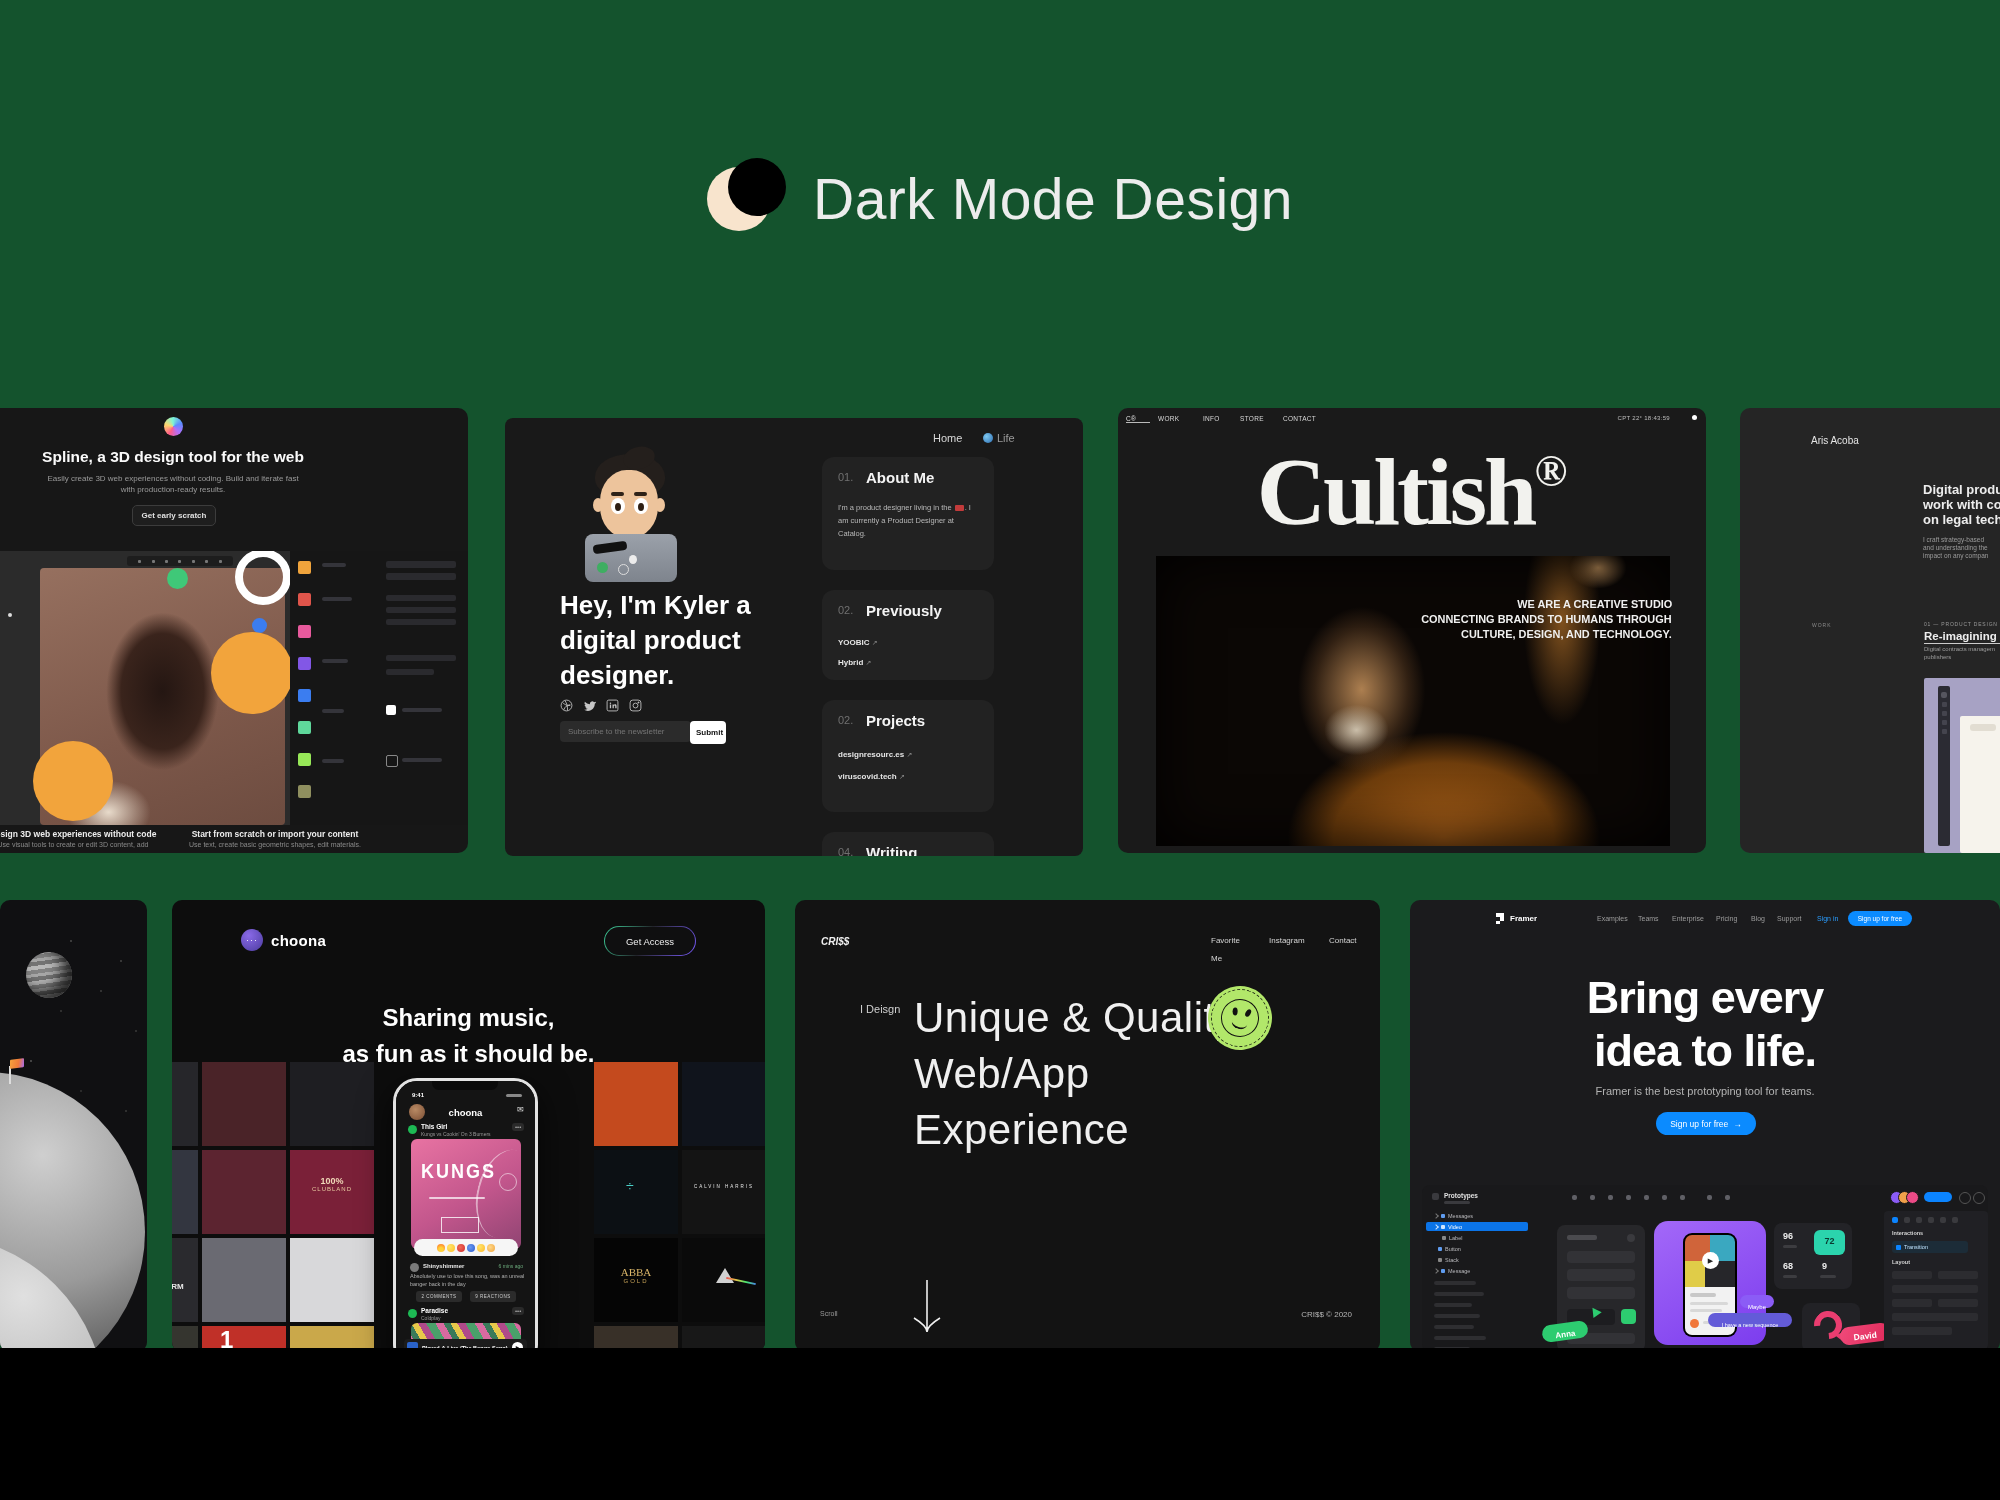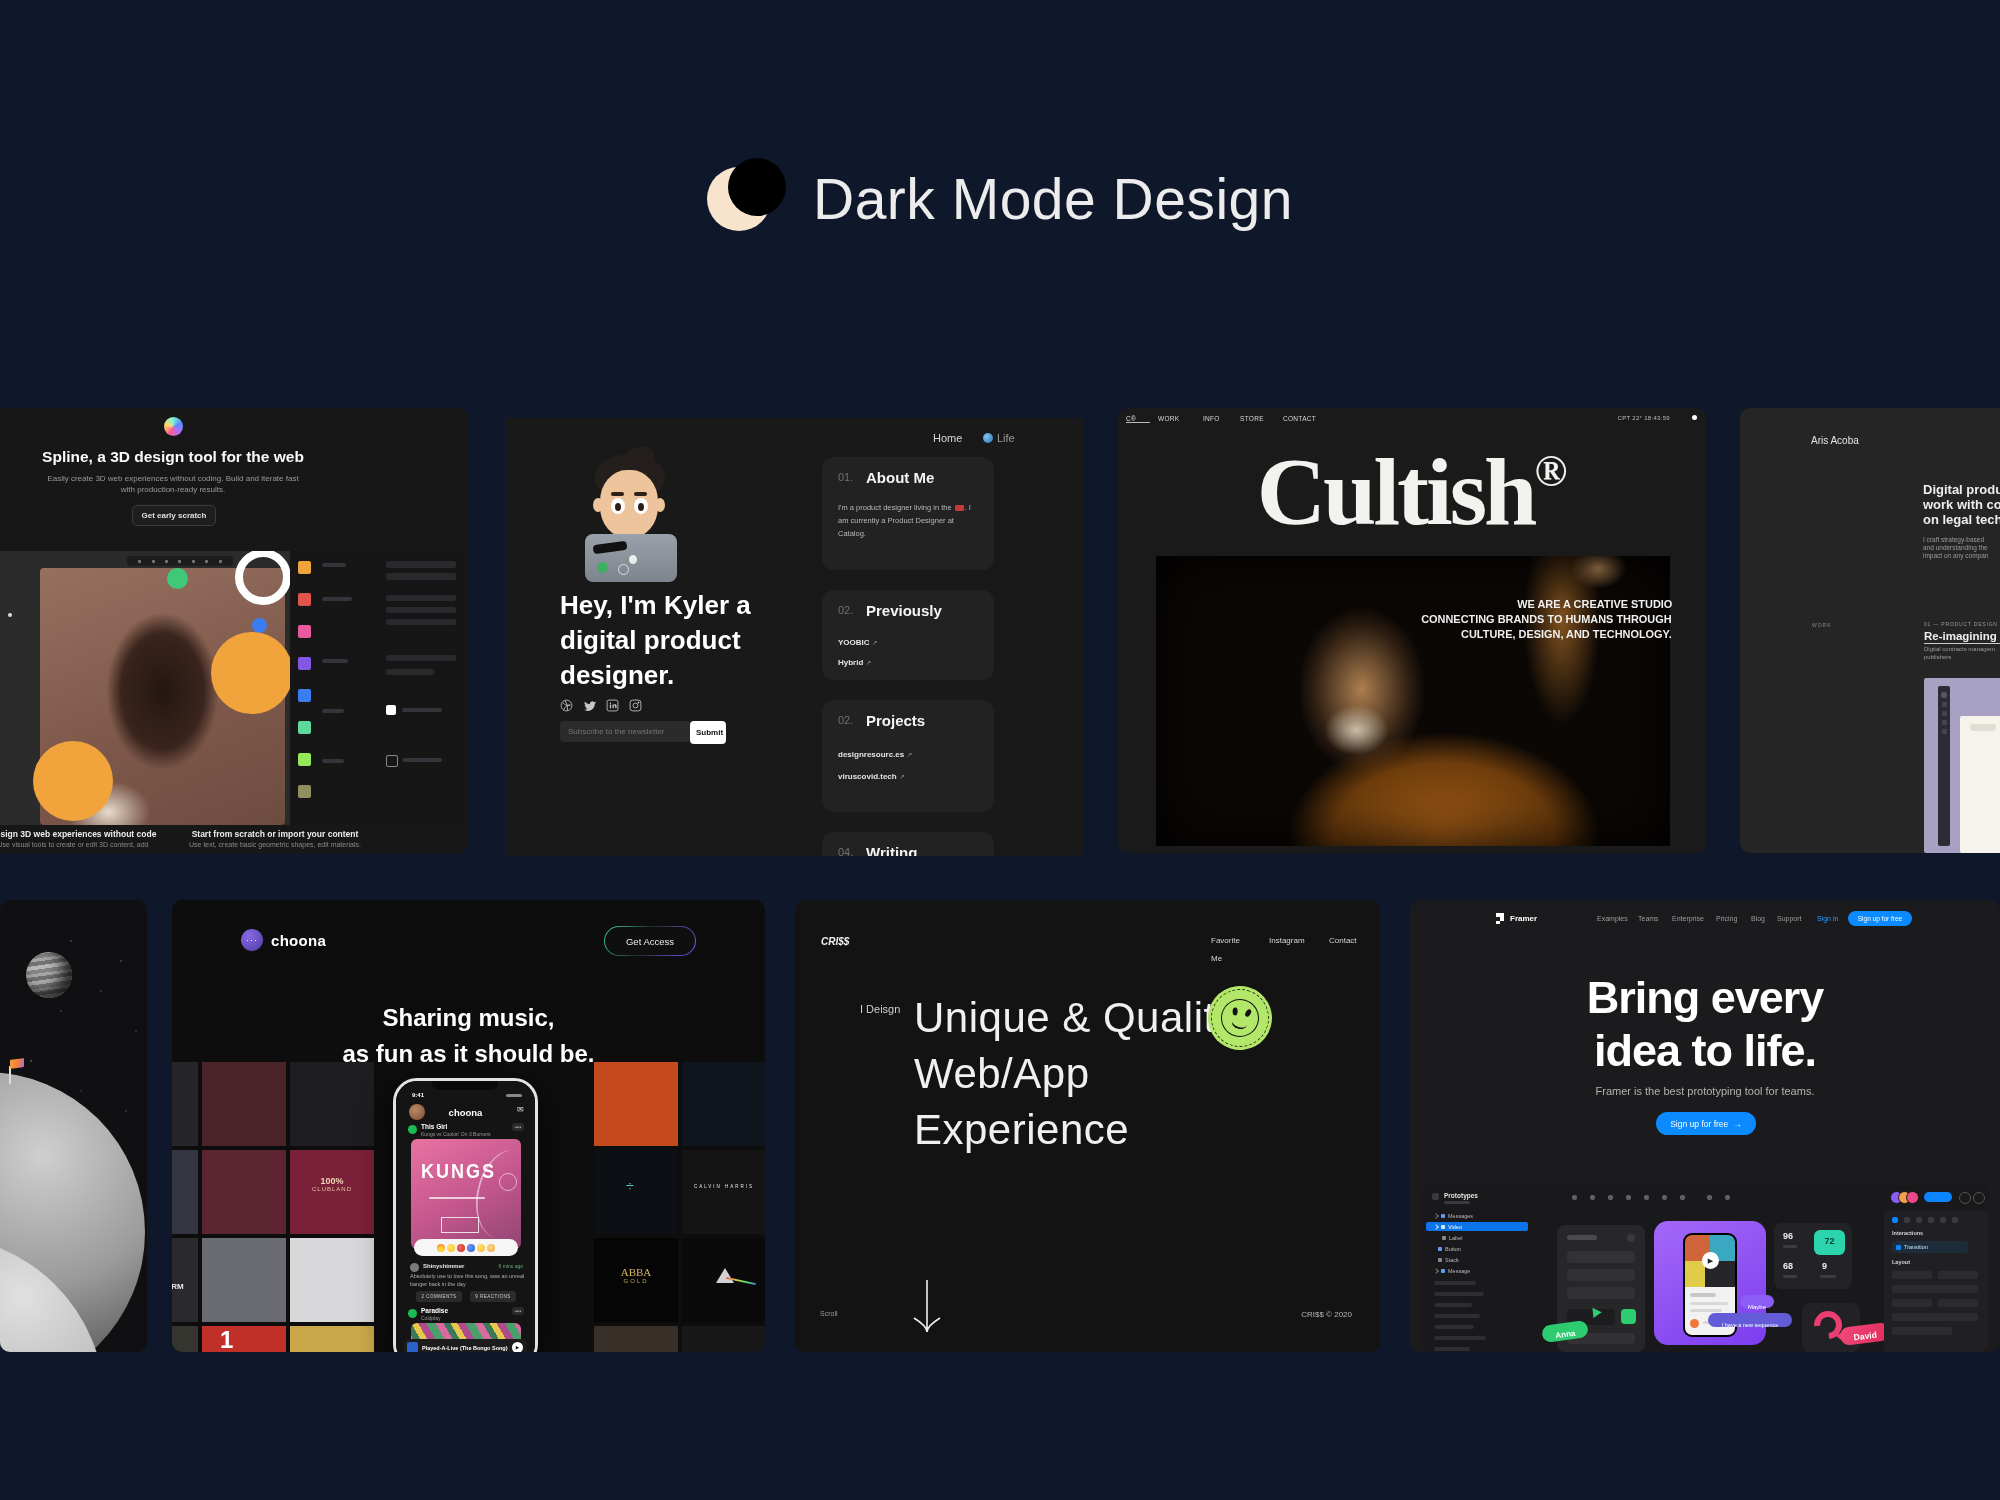--- a/index.html
+++ b/index.html
@@ -1,16 +1,16 @@
 <!DOCTYPE html>
 <html><head>
 <meta charset="utf-8">
 <style>
   html,body{margin:0;padding:0;background:#000}
-  .stage{position:relative;width:2000px;height:1500px;background:#0f172a;overflow:hidden;font-family:"Liberation Sans",sans-serif}
+  .stage{position:relative;width:2000px;height:1348px;background:#14532d;overflow:hidden;font-family:"Liberation Sans",sans-serif}
   .abs{position:absolute}
   .card{position:absolute;overflow:hidden;border-radius:10px}
   .t{position:absolute;white-space:nowrap}
   .bar{position:absolute;background:#34343a;border-radius:2px}
   
   .brandhead{position:absolute;top:166px;left:0;width:100%;display:flex;justify-content:center;align-items:center;gap:42px}
   .moon{width:64px;height:64px;position:relative}
   .moon .full{position:absolute;inset:0;border-radius:50%;background:#f8e4cd}
   .moon .bite{position:absolute;width:58px;height:58px;border-radius:50%;background:#000;left:21px;top:-9px}
   .pagetitle{font-size:57px;color:#ececec;letter-spacing:.5px}
@@ -103,21 +103,21 @@
         <div class="bar" style="left:112px;top:207px;width:40px;height:4px"></div>
       </div>
     </div>
 
     <div class="t" style="left:60px;top:421px;width:270px;text-align:center;font-size:8.5px;font-weight:bold;color:#ededed">Design 3D web experiences without code</div>
     <div class="t" style="left:60px;top:433px;width:270px;text-align:center;font-size:7px;color:#8a8a8a">Use visual tools to create or edit 3D content, add</div>
     <div class="t" style="left:262px;top:421px;width:270px;text-align:center;font-size:8.5px;font-weight:bold;color:#ededed">Start from scratch or import your content</div>
     <div class="t" style="left:262px;top:433px;width:270px;text-align:center;font-size:7px;color:#8a8a8a">Use text, create basic geometric shapes, edit materials.</div>
   </div>
 
-  <div class="card" style="left:505px;top:418px;width:578px;height:438px;background:#191919;border-radius:2px">
+  <div class="card" style="left:505px;top:418px;width:578px;height:438px;background:#191919;border-radius:8px">
     <div class="t" style="left:428px;top:14px;font-size:11px;color:#d8d8d8">Home</div>
     <div class="abs" style="left:478px;top:14px;display:flex;align-items:center;gap:4px">
       <span style="width:10px;height:10px;border-radius:50%;background:radial-gradient(circle at 35% 35%,#7ec8f0,#2b6cb0)"></span>
       <span style="font-size:11px;color:#9a9a9a">Life</span>
     </div>
 
     <div class="abs" style="left:80px;top:36px;width:95px;height:128px">
       <div class="abs" style="left:10px;top:0;width:70px;height:45px;background:#241f1c;border-radius:50% 50% 45% 45%"></div>
       <div class="abs" style="left:38px;top:-7px;width:32px;height:22px;background:#241f1c;border-radius:50%;transform:rotate(-14deg)"></div>
       <div class="abs" style="left:8px;top:44px;width:10px;height:14px;background:#edc49c;border-radius:50%"></div>

